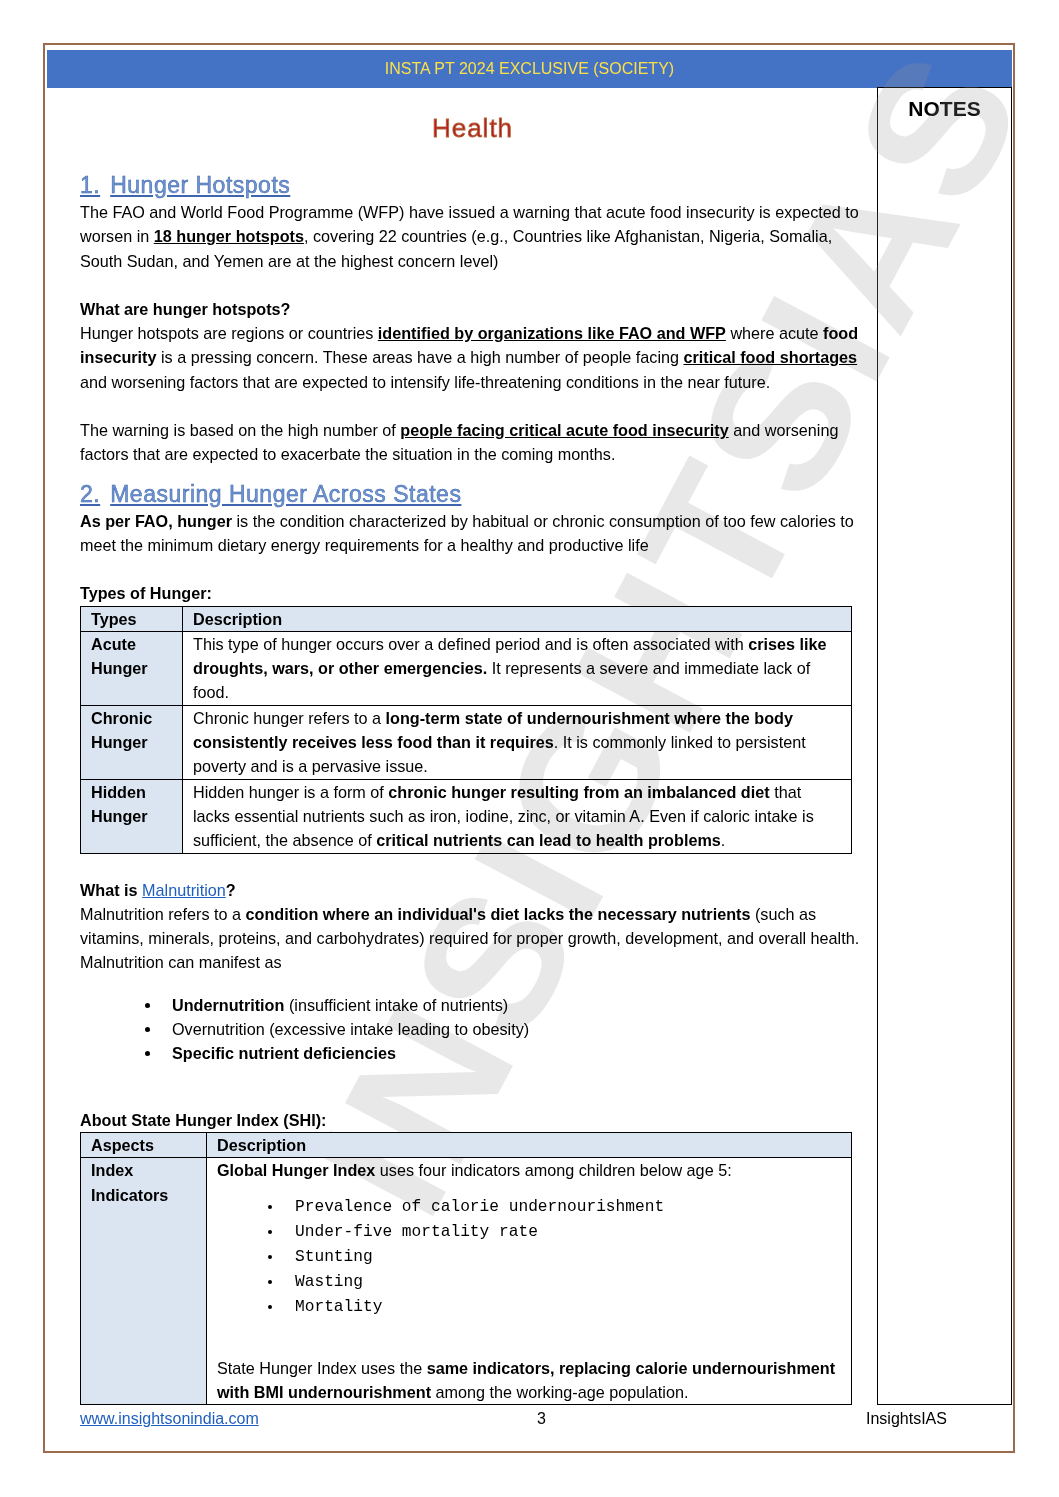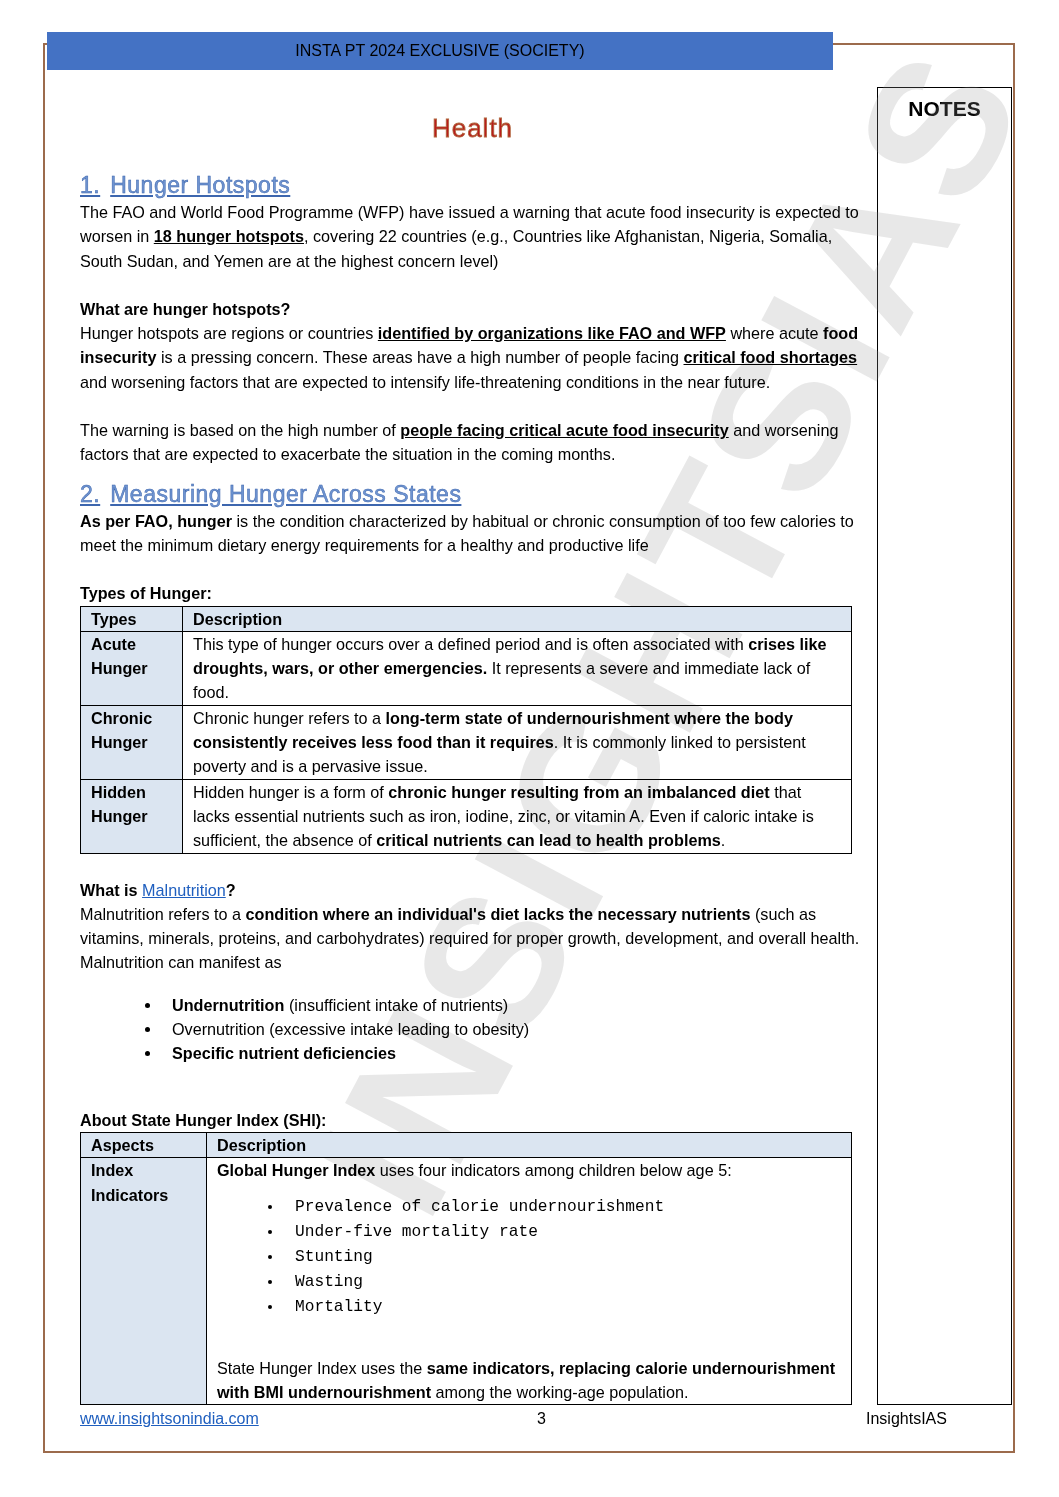--- a/index.html
+++ b/index.html
@@ -6,22 +6,22 @@
   body {
     width: 1059px; height: 1497px; position: relative; overflow: hidden;
     font-family: "Liberation Sans", "DejaVu Sans", sans-serif;
     color: #000;
   }
   .page-frame {
     position: absolute; left: 43px; top: 43px; width: 972px; height: 1410px;
     border: 2px solid #9c6b4c; box-sizing: border-box;
   }
   .top-banner {
-    position: absolute; left: 47px; top: 32px; width: 786px; height: 38px;
-    background: #4472c4; color: #000000;
+    position: absolute; left: 47px; top: 50px; width: 965px; height: 38px;
+    background: #4472c4; color: #fde047;
     font-size: 16px; line-height: 38px; text-align: center;
   }
   .notes-box {
     position: absolute; left: 877px; top: 87px; width: 135px; height: 1318px;
     border: 1.5px solid #000; box-sizing: border-box;
   }
   .notes-label {
     position: absolute; top: 9px; left: 0; right: 0; text-align: center;
     font-weight: bold; font-size: 21px;
   }

